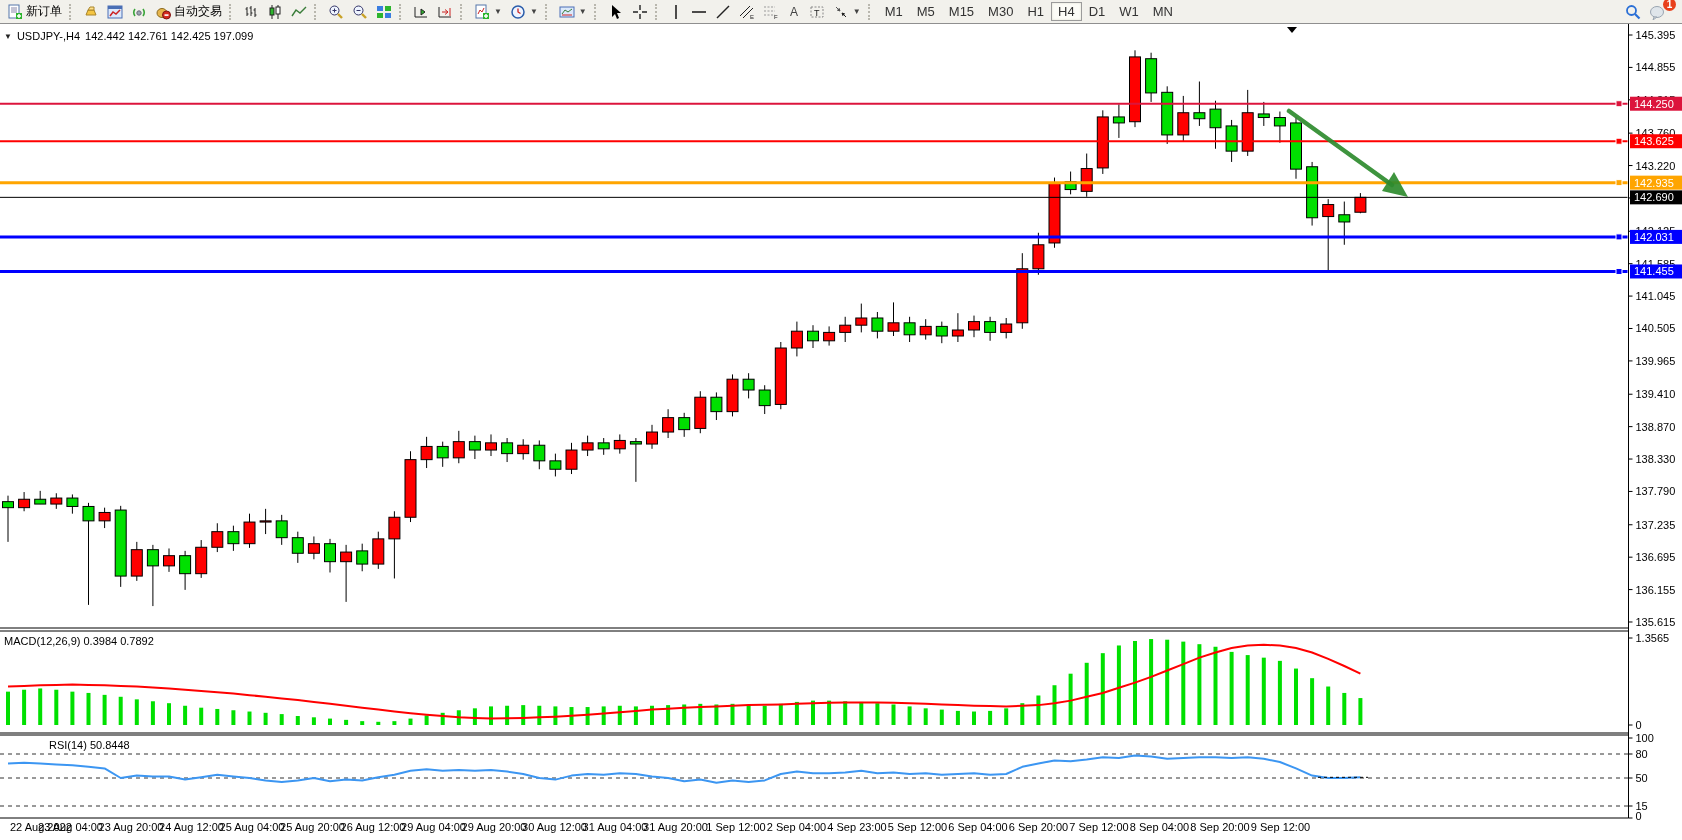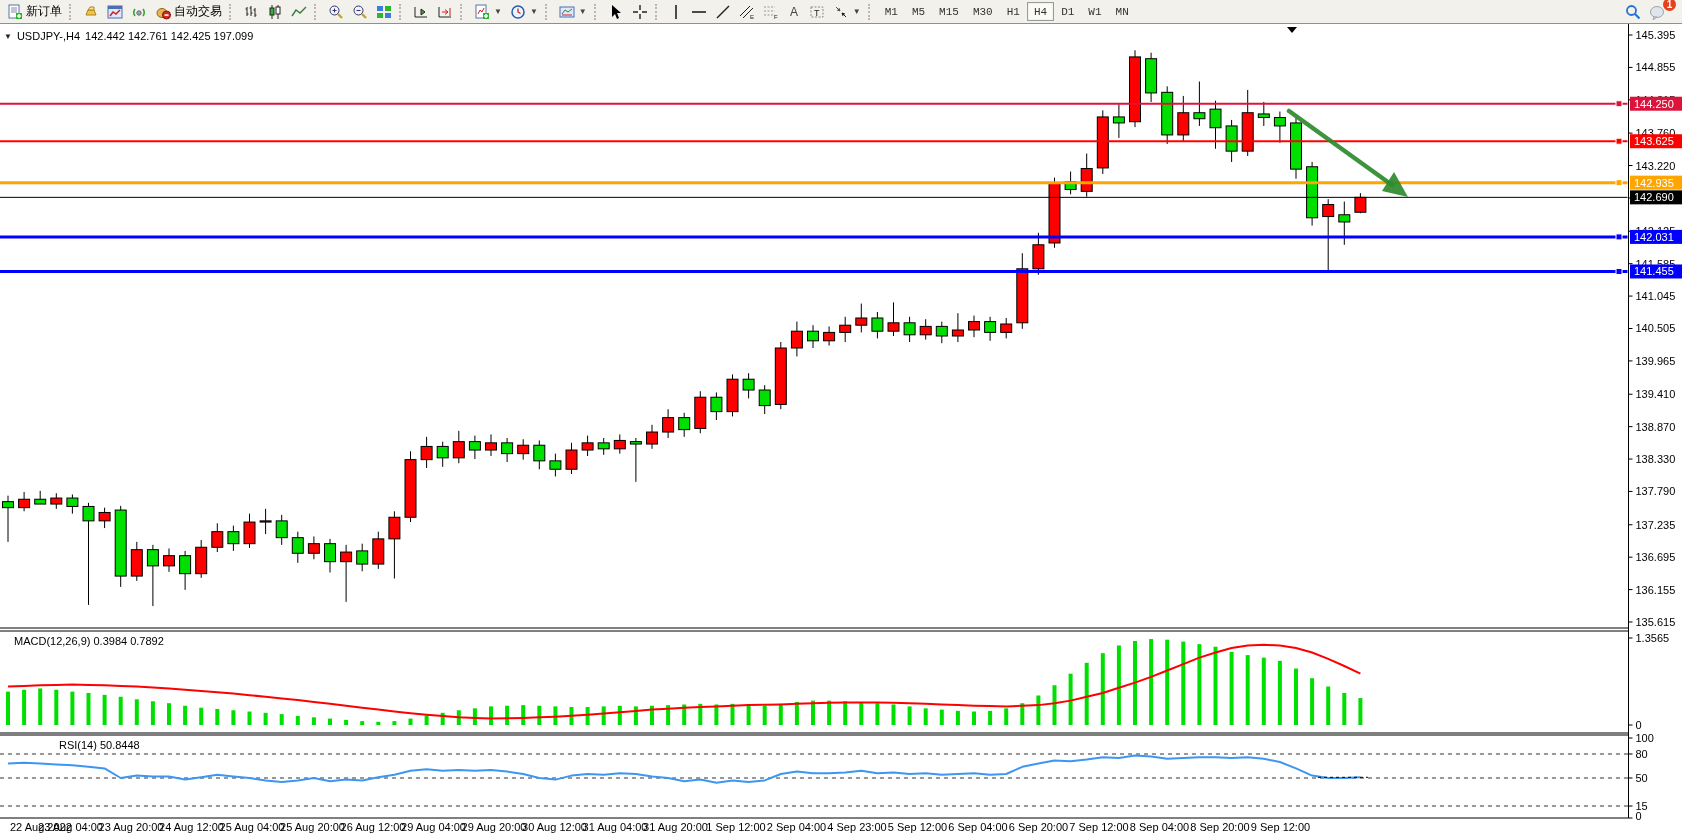--- a/index.html
+++ b/index.html
@@ -7,33 +7,33 @@
   
   .toolbar{height:23px;background:#f2f1ec;border-bottom:1px solid #8f8f8f;
     display:flex;align-items:center;padding:0 2px;font-size:12px;white-space:nowrap;}
   .tgroup{display:flex;align-items:center;height:22px;padding:0 1px;}
   .grip{width:5px;height:16px;margin:0 2px;border-left:2px dotted #b9b7ae;}
   .tbtn{display:flex;align-items:center;gap:3px;border:1px solid transparent;background:transparent;
     height:20px;padding:0 3px;font-size:12px;font-family:"Liberation Sans",sans-serif;cursor:default;}
   .tbtn svg{display:block;}
   .caret{font-size:8px;color:#444;margin-left:1px;}
   .tf{height:19px;min-width:26px;border:1px solid transparent;background:transparent;
-    font-size:11px;color:#333;font-family:Liberation Mono, monospace;}
+    font-size:13px;color:#333;font-family:Liberation Sans, sans-serif;}
   .tf.active{background:#fcfcf7;border:1px solid #9b9b9b;box-shadow:inset 0 0 2px #d7d7c9;}
   .spacer{flex:1;}
   .badge{position:absolute;top:-4px;right:-6px;background:#e8401c;color:#fff;border-radius:8px;
     min-width:13px;height:13px;font-size:10px;line-height:13px;text-align:center;font-weight:bold;}
   .chatwrap{position:relative;margin-right:10px;}
   
   .chart-window{position:relative;width:1682px;height:816px;background:#fff;}
   #chart-svg{position:absolute;left:0;top:0;}
   .overlay{position:absolute;color:#000;font-size:11px;}
   .chart-title{left:4px;top:6px;display:flex;align-items:center;gap:5px;}
   .title-caret{font-size:8px;color:#222;}
-  .ind-label{left:14px;}
+  .ind-label{left:4px;}
   svg text{font-family:"Liberation Sans",sans-serif;}
 </style>
 </head>
 <body>
 
 <div class="toolbar">
   <div class="tgroup">
     <button class="tbtn">
       <svg width="16" height="16" viewBox="0 0 16 16">
         <rect x="2" y="1" width="10" height="13" fill="#fff" stroke="#5577aa"></rect>

